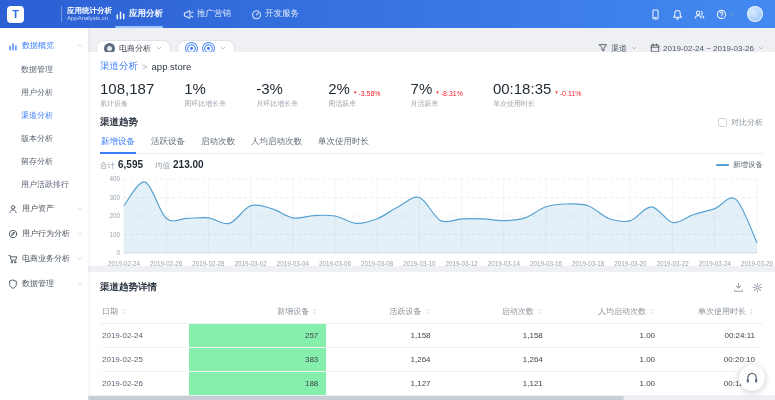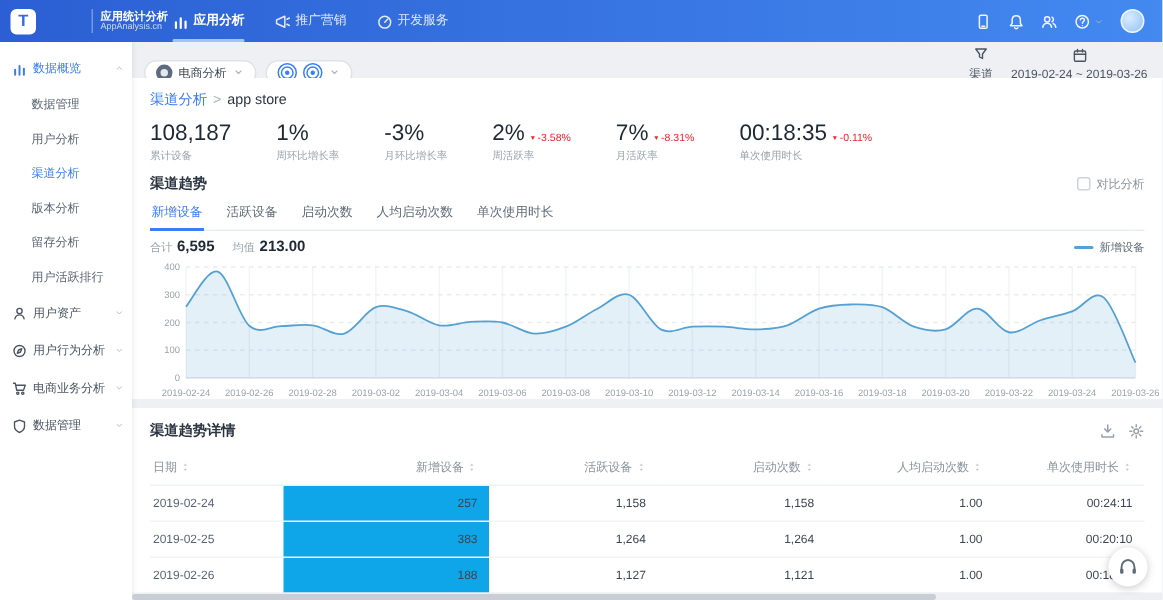--- a/index.html
+++ b/index.html
@@ -31,21 +31,21 @@
   
   .main{position:absolute;left:88px;top:28px;right:0;bottom:0;overflow:hidden;}
   .toolbar{height:40px;display:flex;align-items:center;padding:0 10px 0 8px;gap:6px;}
   .pill{background:#fff;border:1px solid #dfe3e8;border-radius:10px;height:17px;display:flex;align-items:center;padding:0 7px;gap:4px;cursor:pointer;box-sizing:border-box;}
   .app-avatar{width:11px;height:11px;border-radius:50%;background:#5b6b80;position:relative;flex:none;}
   .app-avatar:after{content:"";position:absolute;left:3px;top:3px;right:3px;bottom:3px;border-radius:50%;background:rgba(255,255,255,.85);}
   .app-name{font-size:8px;color:#3c4652;white-space:nowrap;}
   .chev{color:#aab2bc;display:inline-flex;}
   .plat{width:13px;height:13px;border-radius:50%;border:1px solid #3b7cf7;color:#3b7cf7;display:flex;align-items:center;justify-content:center;box-sizing:border-box;}
   .toolbar-right{margin-left:auto;display:flex;align-items:center;gap:12px;}
-  .tb-group{display:flex;align-items:center;gap:3px;font-size:8px;color:#4a5561;cursor:pointer;flex-direction:column;}
+  .tb-group{display:flex;align-items:center;gap:3px;font-size:8px;color:#4a5561;cursor:pointer;}
   .card{background:#fff;box-sizing:border-box;}
   .card1{position:absolute;top:24px;left:0;right:0;height:214px;padding:6px 12px 0;}
   .card2{position:absolute;top:244px;left:0;right:0;bottom:0;padding:6px 12px 0;overflow:hidden;}
   .breadcrumb{display:flex;align-items:center;gap:4px;font-size:9.5px;padding:2px 0 5px;}
   .bc-parent{color:#3b7cf7;cursor:pointer;}
   .bc-sep{color:#aab2bc;}
   .bc-current{color:#2b3440;}
   .metrics{display:flex;align-items:flex-start;gap:30px;padding:2px 0 6px;}
   .metric .val{font-size:15px;color:#1f2933;display:flex;align-items:baseline;gap:3px;white-space:nowrap;}
   .delta{font-size:7px;color:#f5222d;display:inline-flex;align-items:center;gap:1px;}
@@ -70,21 +70,21 @@
   .xl{position:absolute;top:1px;transform:translateX(-50%);font-size:6.3px;color:#9aa3ab;white-space:nowrap;}
   .sec-top{display:flex;align-items:center;justify-content:space-between;padding:3px 0 6px;}
   .tbl-icons{display:flex;gap:8px;color:#98a1ab;}
   .tbl-icons .ti{cursor:pointer;display:inline-flex;}
   table{width:100%;border-collapse:collapse;table-layout:fixed;}
   thead th{font-size:8px;color:#8a939d;font-weight:normal;text-align:right;padding:6px 8px 6px 0;border-bottom:1px solid #eef1f4;white-space:nowrap;cursor:pointer;}
   thead th:first-child{text-align:left;padding-left:2px;}
   thead th .thw{display:inline-flex;align-items:center;gap:2px;}
   tbody td{font-size:8px;color:#3c4652;text-align:right;padding:7px 8px 7px 0;border-bottom:1px solid #f2f4f6;white-space:nowrap;}
   tbody td:first-child{text-align:left;padding-left:2px;color:#5a6573;}
-  td.shade{background:#0ea5e9;}
+  td.shade{background:#86efac;}
   .sorter{color:#c3c9d0;}
   .hscroll{position:absolute;left:0;right:0;bottom:0;height:5px;background:#edeff2;z-index:25;}
   .hthumb{position:absolute;left:0;top:0.5px;height:4px;width:78%;background:#c9ced6;border-radius:2px;cursor:pointer;}
   .fab{position:absolute;right:10px;bottom:9px;width:26px;height:26px;border-radius:50%;background:#fff;box-shadow:0 1px 6px rgba(0,0,0,.22);display:flex;align-items:center;justify-content:center;color:#5f6b77;z-index:40;cursor:pointer;}
 </style>
 </head>
 <body>
 
 <header class="topbar">
   <div class="brand">

